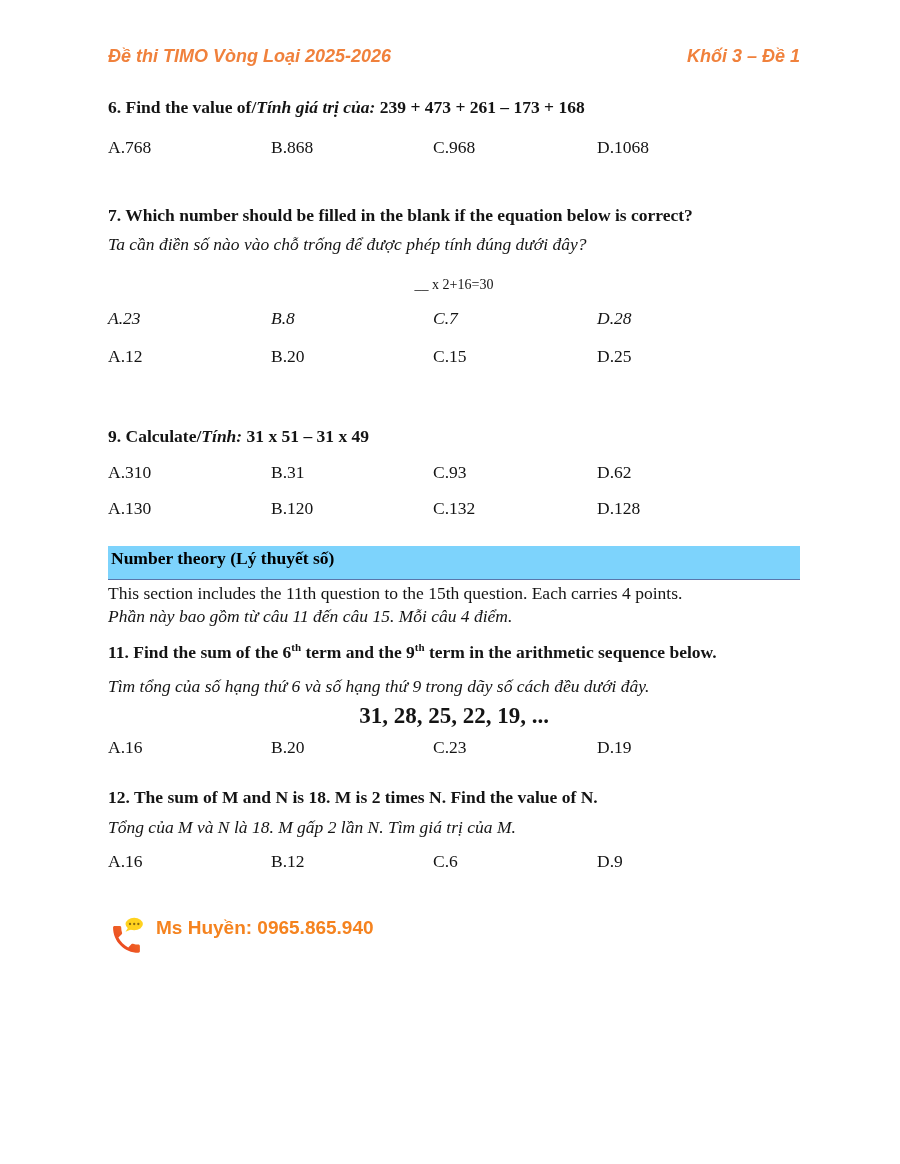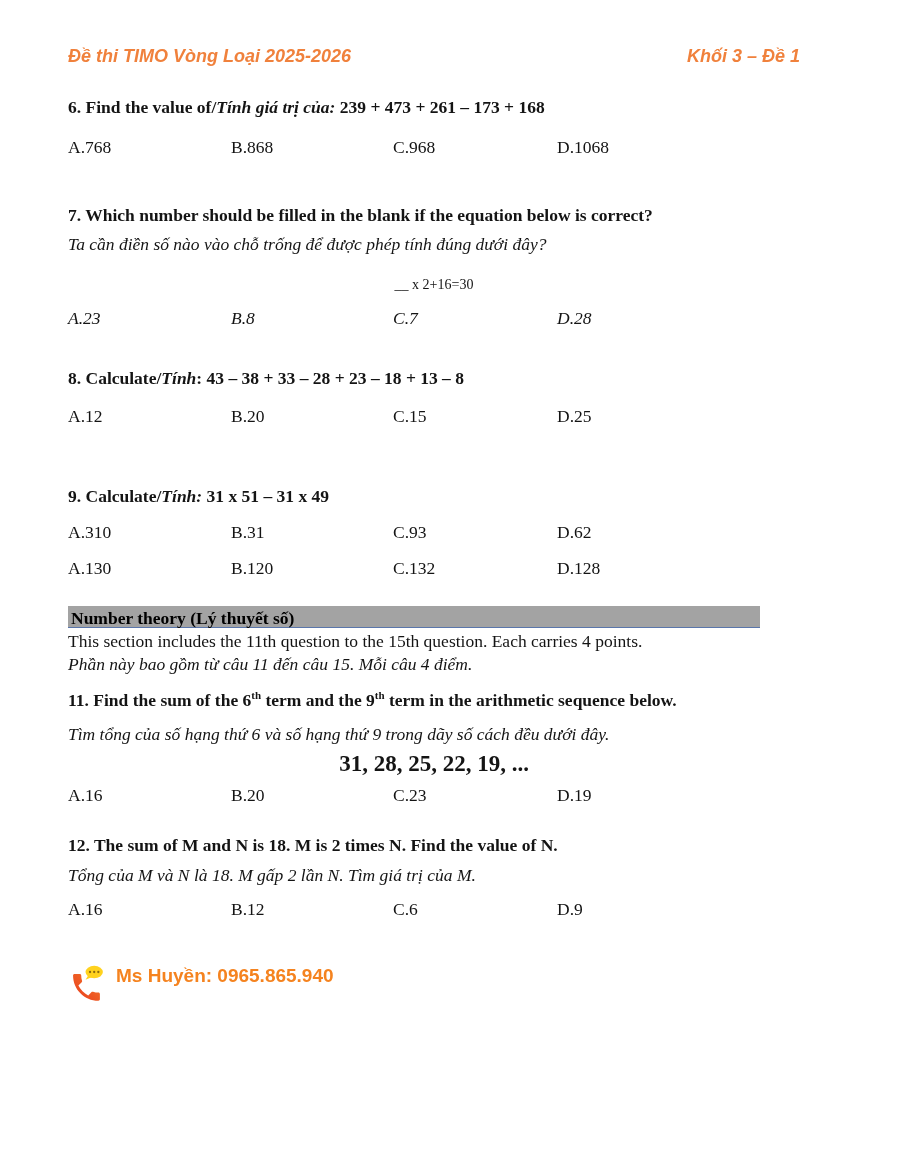--- a/index.html
+++ b/index.html
@@ -8,21 +8,21 @@
     position: relative;
     width: 900px;
     height: 1164px;
     margin: 0 auto;
     background: #ffffff;
     font-family: "Liberation Serif", serif;
     color: #141414;
     overflow: hidden;
   }
   .content {
-    padding: 46px 100px 0 68px;
+    padding: 46px 100px 0 108px;
   }
   
   .doc-header {
     display: flex;
     justify-content: space-between;
     align-items: baseline;
     font-family: "Liberation Sans", sans-serif;
     font-weight: bold;
     font-style: italic;
     font-size: 18px;
@@ -65,24 +65,24 @@
     line-height: 32px;
   }
   .center-seq {
     text-align: center;
     font-size: 23px;
     font-weight: bold;
     line-height: 32px;
   }
   
   .section-bar {
-    background: #a3a3a3;
+    background: #7dd3fc;
     border-bottom: 1px solid #5a76ab;
     width: 692px;
-    height: 22px;
+    height: 34px;
     padding-left: 3px;
     font-size: 17.5px;
     font-weight: bold;
     line-height: 25px;
     color: #000000;
   }
   
   .footer {
     display: flex;
     gap: 8px;
@@ -145,21 +145,20 @@
     <p class="q-text mt-q7">7. Which number should be filled in the blank if the equation below is correct?</p>
     <p class="vi-line mt-vi7">Ta cần điền số nào vào chỗ trống để được phép tính đúng dưới đây?</p>
     <p class="center-eq mt-eq">__ x 2+16=30</p>
     <div class="opts-row mt-opt7">
       <span>A.23</span>
       <span>B.8</span>
       <span>C.7</span>
       <span>D.28</span>
     </div>
 
-    <p class="q-text mt-q8"><span>8. Calculate/</span><span class="bi">Tính</span><span>: 43 – 38 + 33 – 28 + 23 – 18 + 13 – 8</span></p>
     <div class="opts-row mt-opt8">
       <span>A.12</span>
       <span>B.20</span>
       <span>C.15</span>
       <span>D.25</span>
     </div>
 
     <p class="q-text mt-q9"><span>9. Calculate/</span><span class="bi">Tính:</span><span> 31 x 51 – 31 x 49</span></p>
     <div class="opts-row mt-opt9">
       <span>A.310</span>

